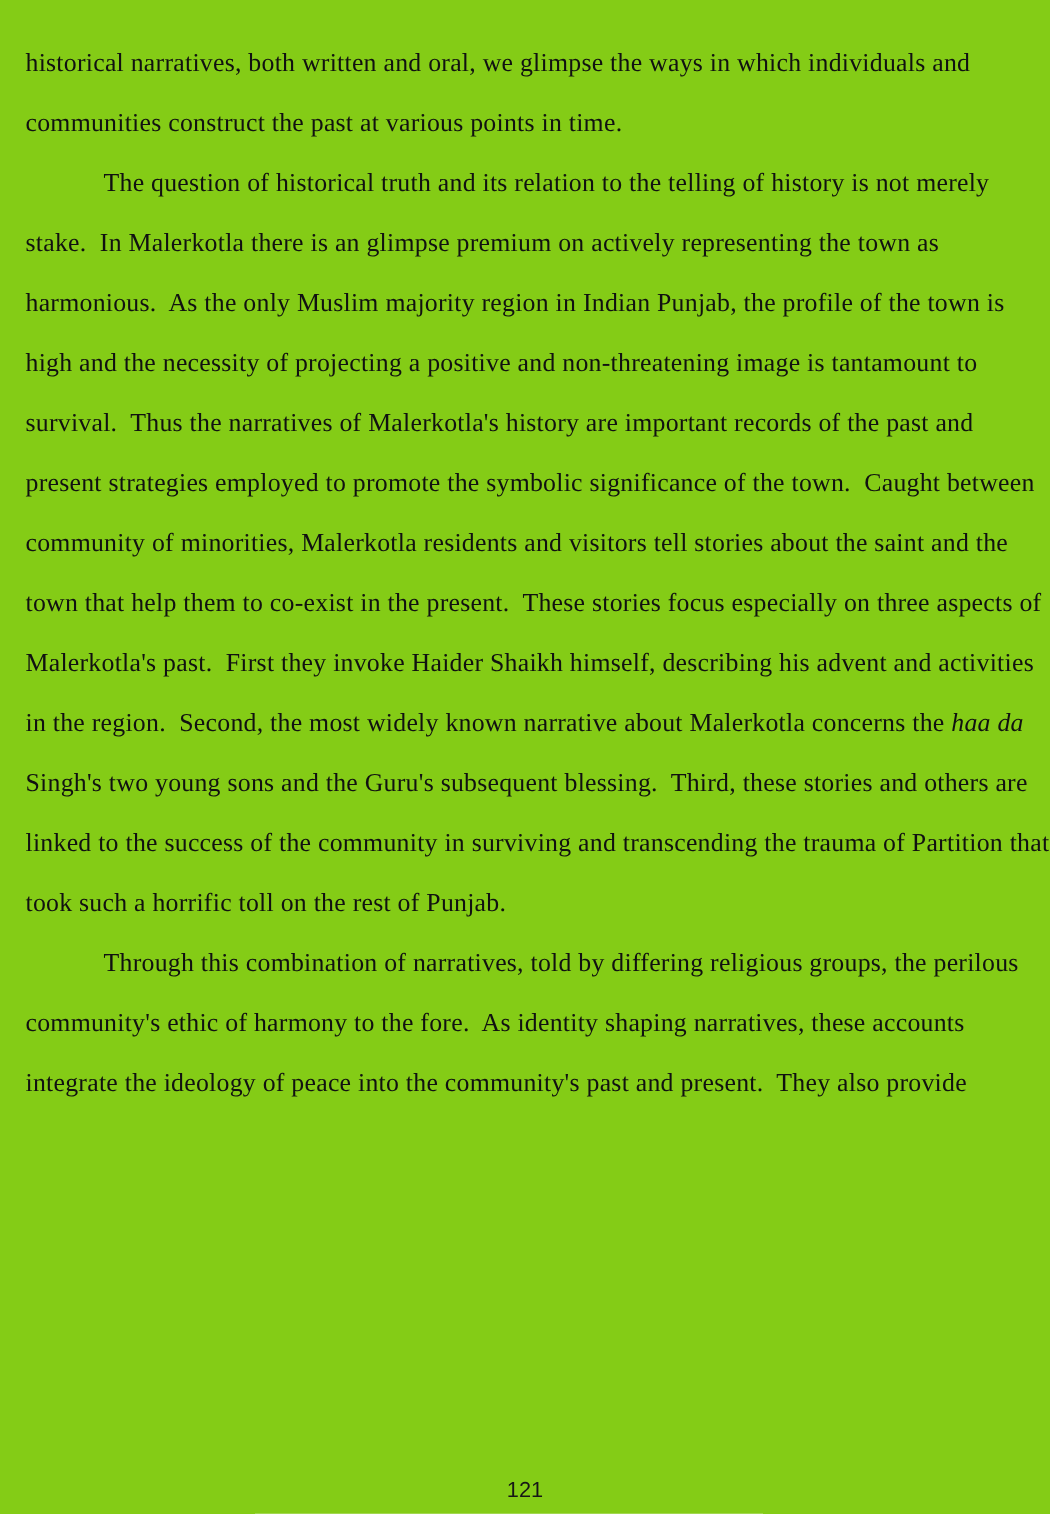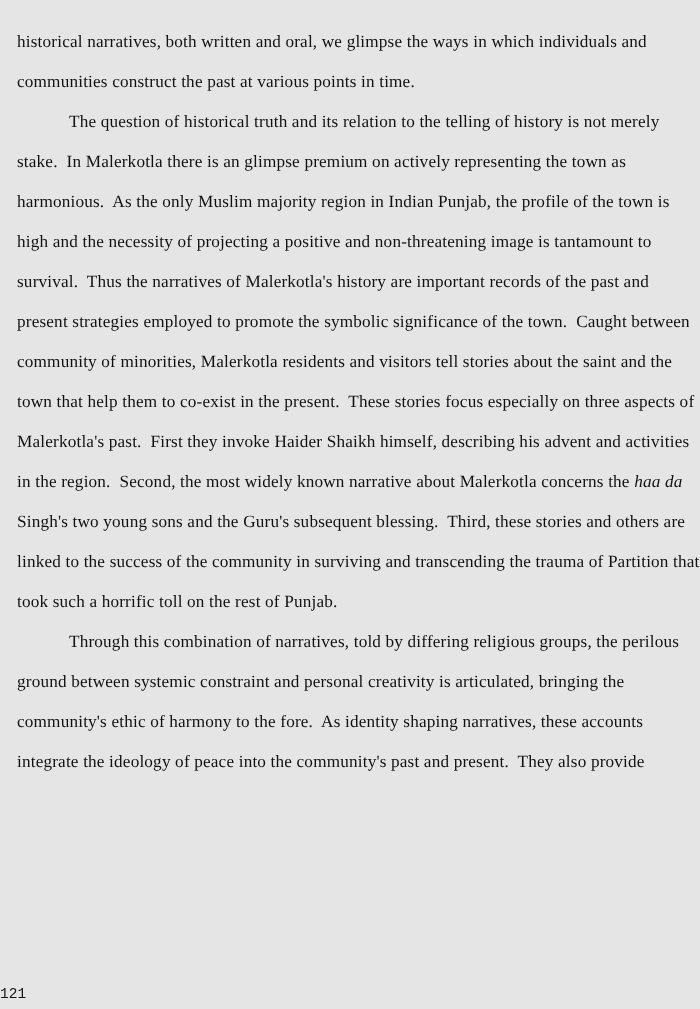--- a/index.html
+++ b/index.html
@@ -12,21 +12,21 @@
     background: #fdfdfb;
     font-family: "Liberation Serif", "DejaVu Serif", serif;
     color: #0d0d0d;
     overflow: hidden;
     position: relative;
   }
   .page {
     position: relative;
     width: 700px;
     height: 1009px;
-    background: #e5e5e5;
+    background: #84cc16;
     box-sizing: border-box;
     padding: 0;
   }
   .body-text {
     position: absolute;
     left: 17px;
     top: 22px;
     width: 670px;
   }
   .ln {
@@ -43,25 +43,25 @@
     text-indent: 52px;
   }
   .it {
     font-style: italic;
   }
   .page-number {
     position: absolute;
     left: 0;
     right: 0;
     top: 985px;
-    text-align: left;
+    text-align: center;
     font-size: 14.5px;
     line-height: 18px;
     color: #161616;
-    font-family: Liberation Mono, monospace;
+    font-family: Liberation Sans, sans-serif;
   }
 </style>
 </head>
 <body>
 
 <div class="page">
 
   <div class="body-text">
 
     <span class="ln">historical narratives, both written and oral, we glimpse the ways in which individuals and</span>
@@ -78,21 +78,20 @@
     <span class="ln">Malerkotla's past.  First they invoke Haider Shaikh himself, describing his advent and activities</span>
 
     <span class="ln"><span>in the region.  Second, the most widely known narrative about Malerkotla concerns the </span><span class="it">haa da</span></span>
 
 
     <span class="ln">Singh's two young sons and the Guru's subsequent blessing.  Third, these stories and others are</span>
     <span class="ln">linked to the success of the community in surviving and transcending the trauma of Partition that</span>
     <span class="ln">took such a horrific toll on the rest of Punjab.</span>
 
     <span class="ln indent">Through this combination of narratives, told by differing religious groups, the perilous</span>
-    <span class="ln">ground between systemic constraint and personal creativity is articulated, bringing the</span>
     <span class="ln">community's ethic of harmony to the fore.  As identity shaping narratives, these accounts</span>
     <span class="ln">integrate the ideology of peace into the community's past and present.  They also provide</span>
 
   </div>
 
   <div class="page-number">121</div>
 
 </div>
 
 </body></html>

